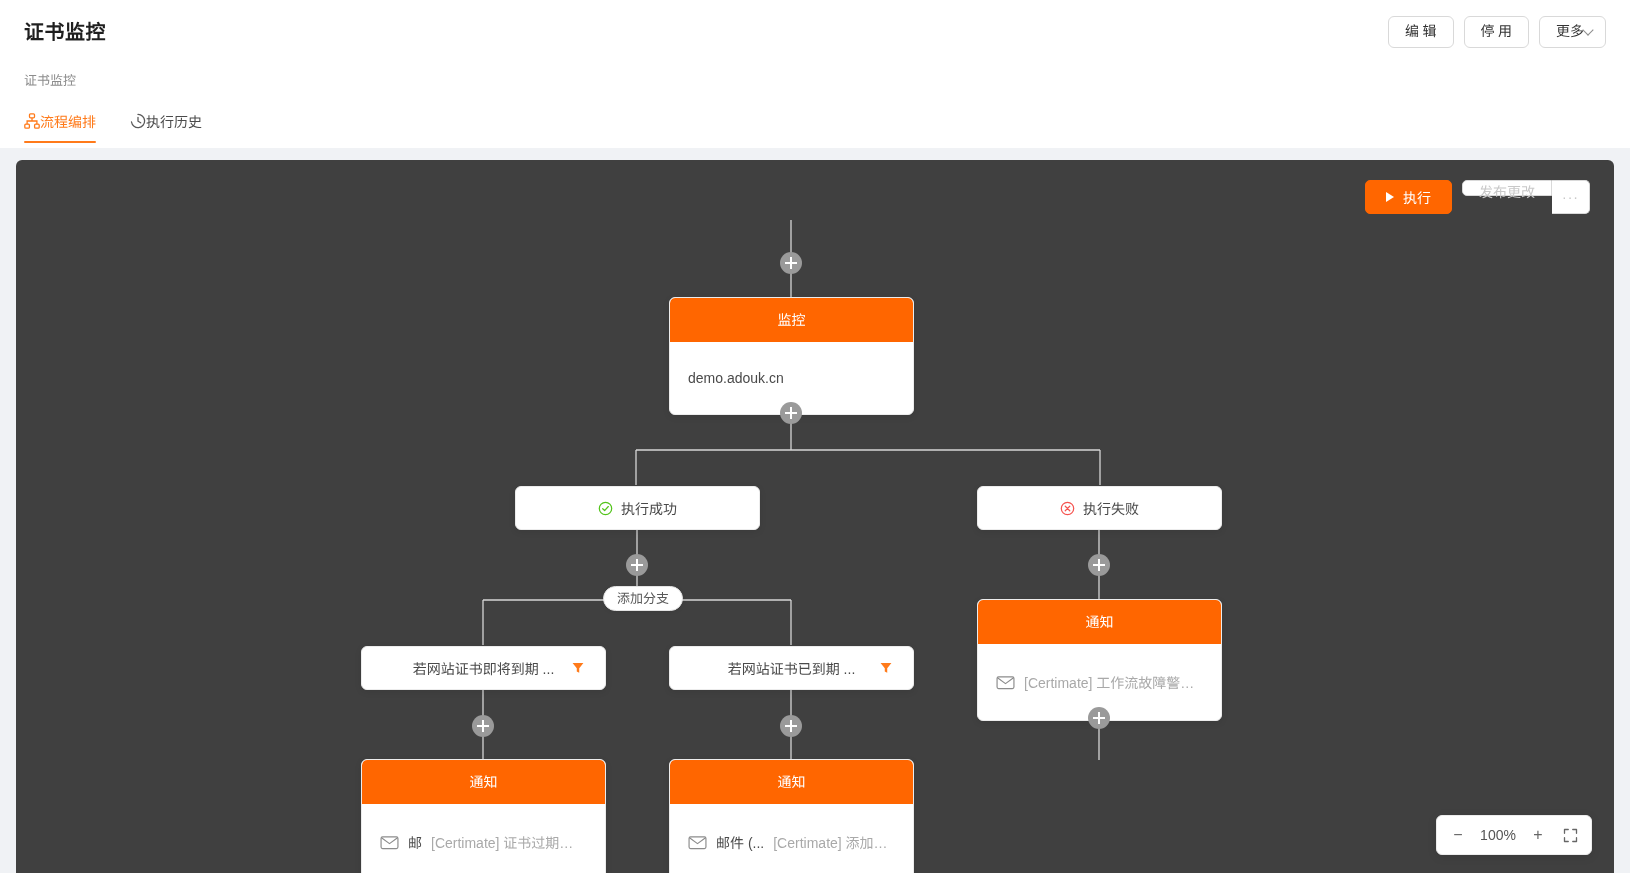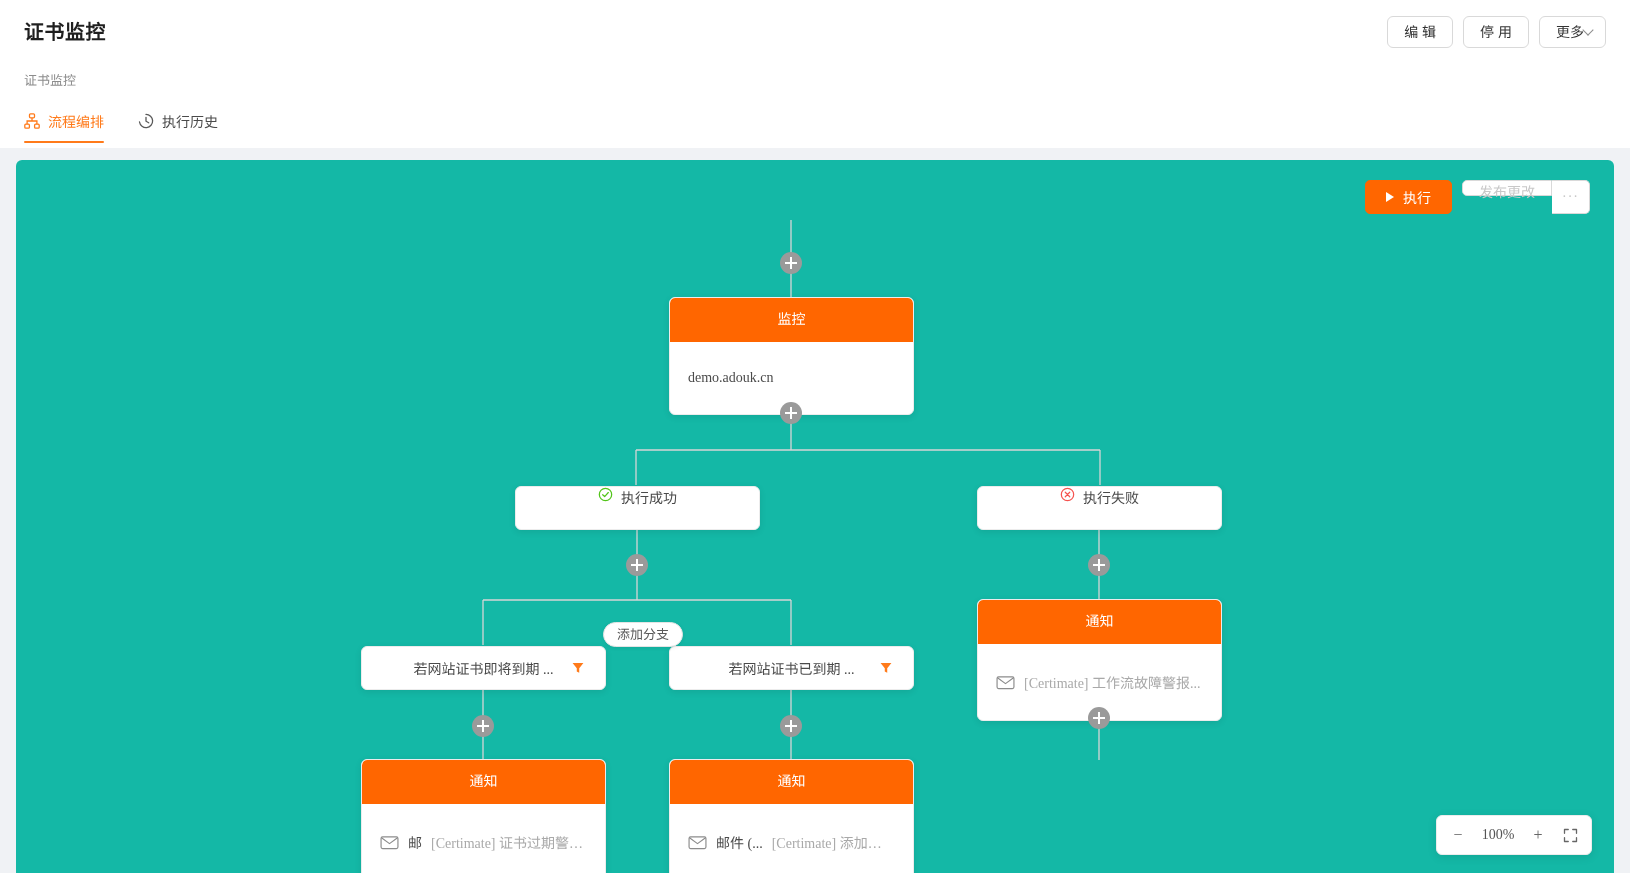--- a/index.html
+++ b/index.html
@@ -9,20 +9,21 @@
     background: #f0f2f5;
     overflow: hidden;
   }
 
   
   .page-header {
     background: #ffffff;
     padding: 18px 24px 0 24px;
     position: relative;
     height: 148px;
+    font-family: Liberation Serif, serif;
   }
   .header-top { display: flex; align-items: flex-start; justify-content: space-between; }
   .page-title {
     font-size: 20px; font-weight: bold; color: #1f1f1f;
     letter-spacing: .5px; line-height: 28px;
   }
   .header-actions { display: flex; align-items: center; gap: 10px; margin-top: -2px; }
   .btn {
     border: 1px solid #d9d9d9; background: #fff; color: #333;
     border-radius: 6px; font-size: 14px; padding: 0 16px; height: 32px;
@@ -35,37 +36,36 @@
     content: ""; position: absolute; left: 0; top: 0;
     width: 7px; height: 7px;
     border-right: 1.4px solid #8c8c8c; border-bottom: 1.4px solid #8c8c8c;
     transform: rotate(45deg);
   }
 
   .breadcrumb { margin-top: 22px; font-size: 13px; color: #8c8c8c; }
 
   .tabs { display: flex; gap: 34px; margin-top: 22px; }
   .tab {
-    display: flex; align-items: center; gap: 8px;
+    display: flex; align-items: center; gap: 0;
     font-size: 14px; color: #4b4b4b; padding-bottom: 12px;
     cursor: pointer; position: relative;
   }
   .tab.active { color: #ff7a1a; }
   .tab.active::after {
     content: ""; position: absolute; left: 0; right: 0; bottom: 0;
     height: 2.5px; background: #ff7a1a; border-radius: 2px;
   }
   .tab-ico { width: 16px; height: 16px; display: block; }
 
   
   .canvas-wrap {
     position: absolute; left: 16px; right: 16px; top: 160px; bottom: 0;
-    background: #14b8a6; border-radius: 6px 6px 0 0;
+    background: #404040; border-radius: 6px 6px 0 0;
     overflow: hidden;
-    font-family: Liberation Serif, serif;
   }
   .flow-toolbar {
     position: absolute; right: 24px; top: 20px; z-index: 30;
     display: flex; align-items: center; gap: 10px;
   }
   .btn-run {
     background: #f60; border: 1px solid #f60; color: #fff;
     border-radius: 5px; height: 34px; padding: 0 20px;
     font-size: 14px; display: inline-flex; align-items: center; gap: 9px;
     cursor: pointer; font-family: inherit;
@@ -107,21 +107,21 @@
     display: flex; align-items: center; gap: 9px;
     white-space: nowrap; overflow: hidden;
   }
   .mail-ico { flex: 0 0 auto; width: 19px; height: 15px; }
   .body-label { color: #4a4a4a; }
   .body-sub { color: #a9a9a9; overflow: hidden; text-overflow: ellipsis; }
 
   .pill {
     background: #fff; border: 1px solid #ececec; border-radius: 6px;
     box-shadow: 0 2px 7px rgba(0,0,0,.09);
-    height: 44px; display: flex; justify-content: center;
+    height: 44px; display: flex; align-items: center; justify-content: center;
     gap: 8px; font-size: 14px; color: #4a4a4a;
   }
   .cond {
     background: #fff; border: 1px solid #ececec; border-radius: 6px;
     box-shadow: 0 2px 7px rgba(0,0,0,.09);
     height: 44px; display: flex; align-items: center; justify-content: center;
     position: relative; font-size: 14px; color: #4a4a4a;
   }
   .cond .filter-ico { position: absolute; right: 20px; width: 14px; height: 14px; }
 
@@ -132,21 +132,21 @@
   .plus::before, .plus::after {
     content: ""; position: absolute; background: #fff;
   }
   .plus::before { left: 5px; top: 10px; width: 12px; height: 2px; }
   .plus::after  { top: 5px; left: 10px; height: 12px; width: 2px; }
 
   .add-branch {
     position: absolute; background: #fff; border: 1px solid #e4e4e4;
     border-radius: 14px; height: 25px; padding: 0 13px;
     font-size: 13px; color: #5a5a5a; line-height: 23px;
-    box-shadow: 0 1px 4px rgba(0,0,0,.07); cursor: pointer; z-index: 6; margin-top: 36px;
+    box-shadow: 0 1px 4px rgba(0,0,0,.07); cursor: pointer; z-index: 6;
   }
 
   .zoom-bar {
     position: absolute; right: 22px; bottom: 18px; z-index: 30;
     background: #fff; border: 1px solid #ececec; border-radius: 6px;
     box-shadow: 0 2px 10px rgba(0,0,0,.10);
     height: 40px; display: flex; align-items: center; padding: 0 6px; gap: 2px;
   }
   .zbtn {
     width: 30px; height: 28px; border: none; background: transparent;

